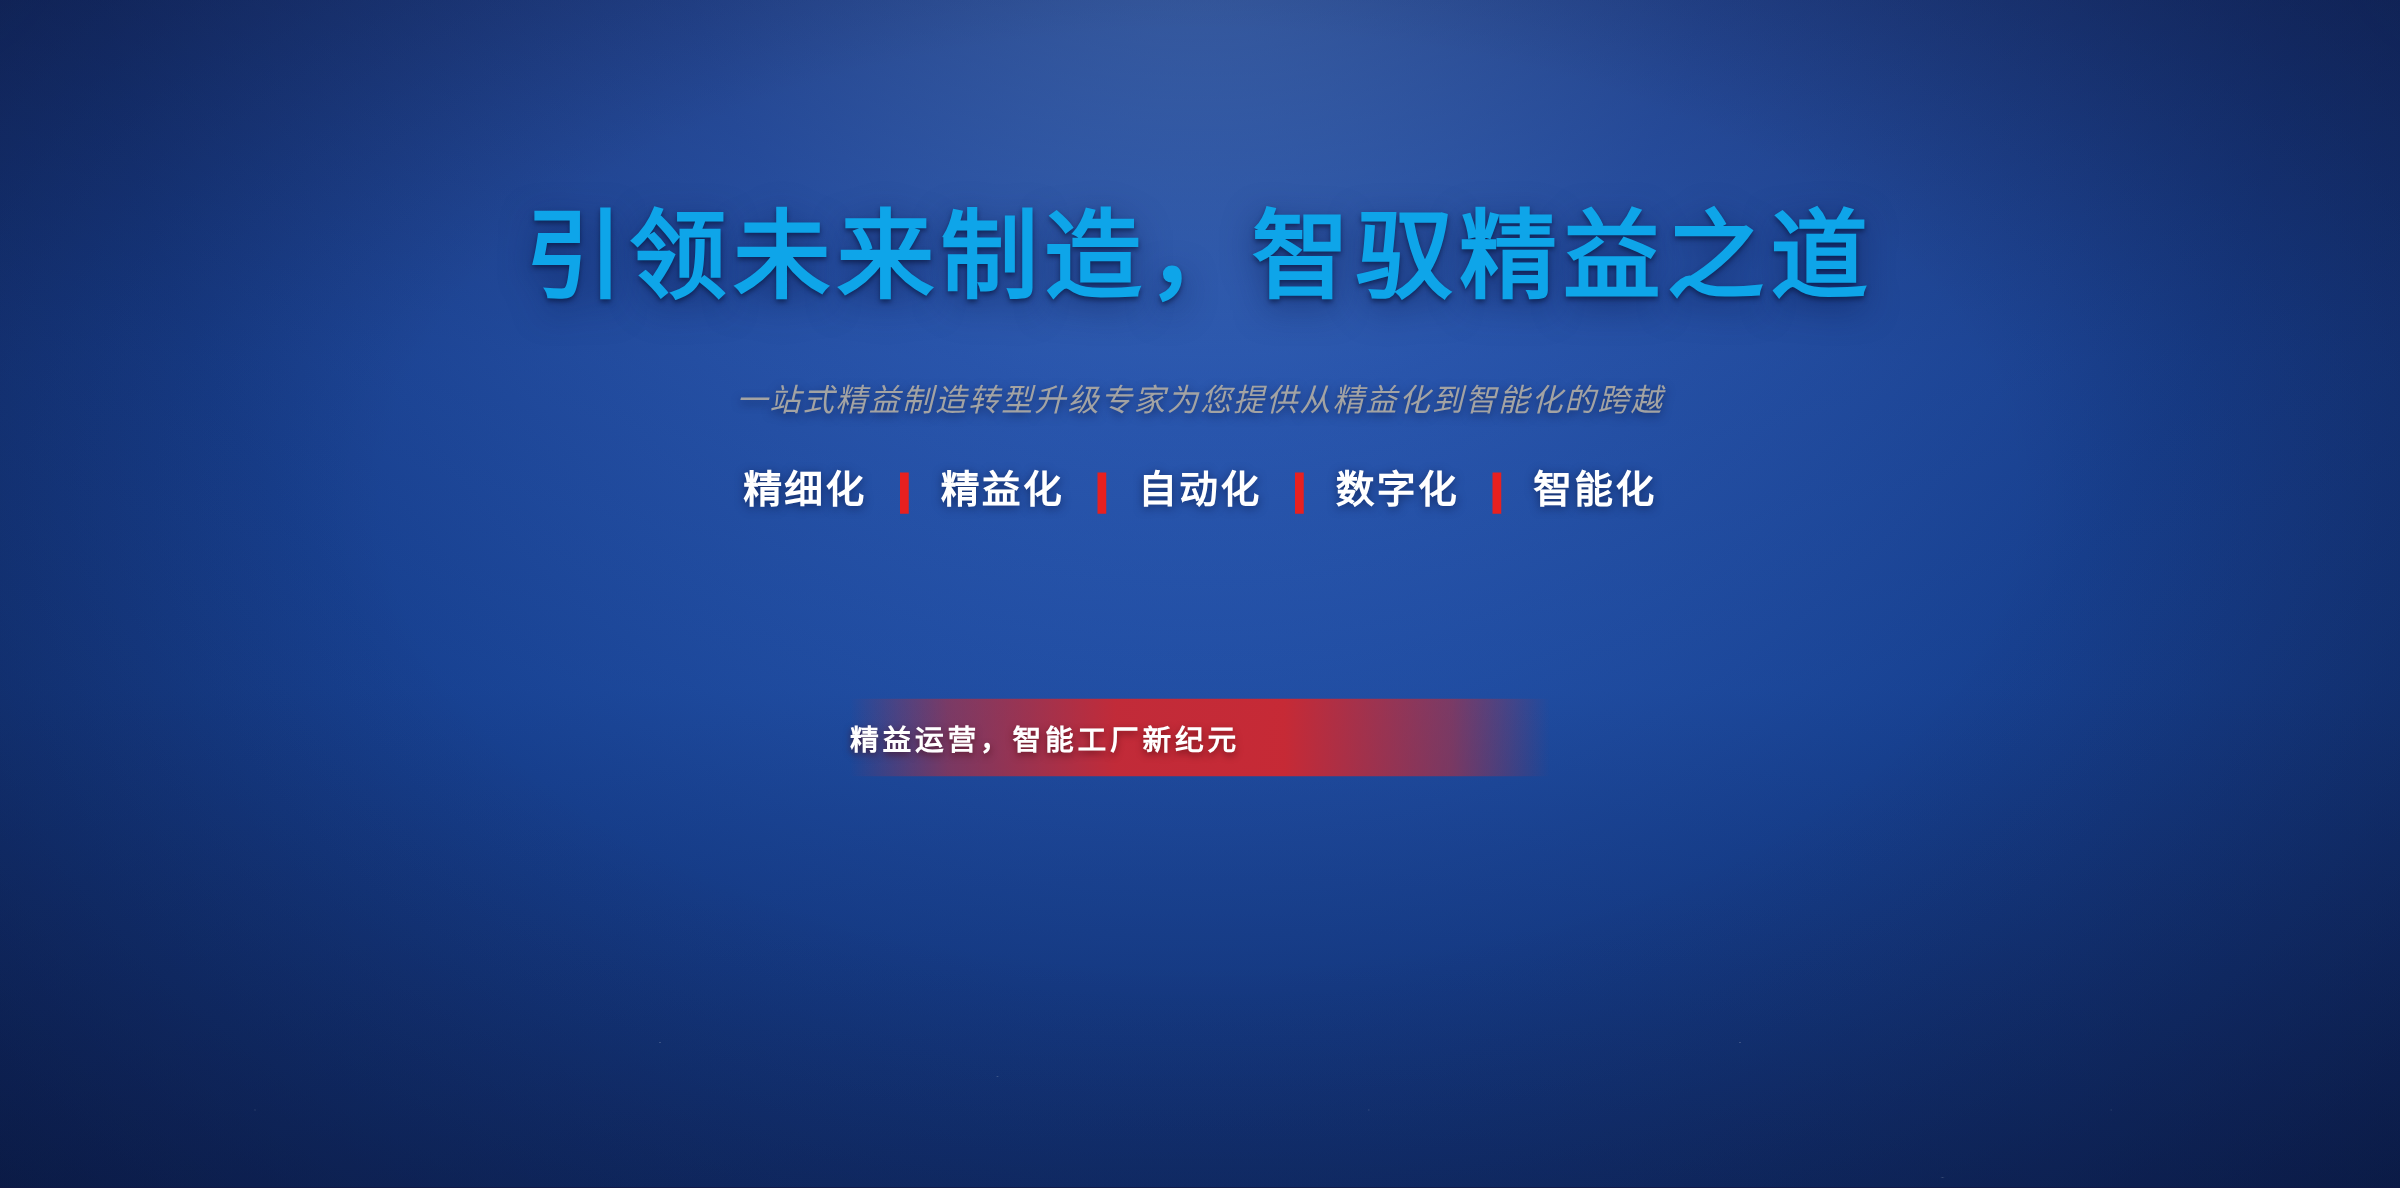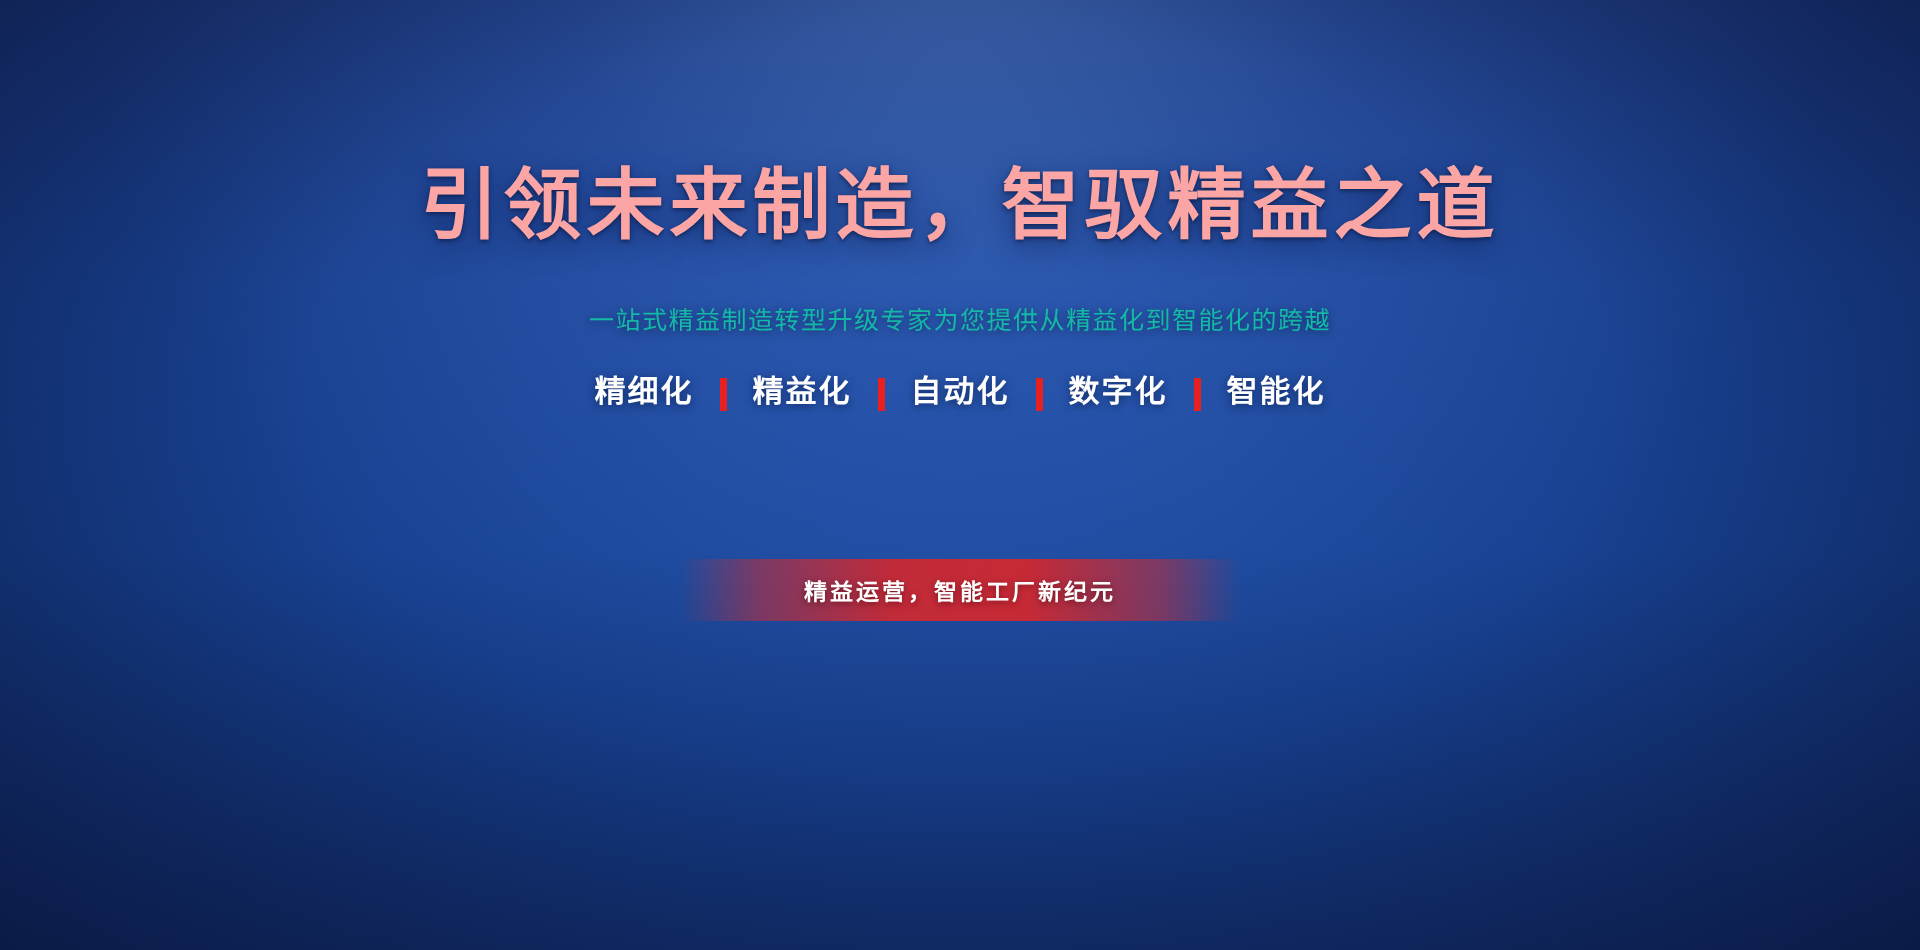--- a/index.html
+++ b/index.html
@@ -448,35 +448,36 @@
     display: flex;
     flex-direction: column;
     align-items: center;
   }
 
   .headline {
     margin-top: 142px;
     font-size: 78px;
     font-weight: 700;
     letter-spacing: 5px;
-    color: #fca5a5;
+    color: #0ea5e9;
     white-space: nowrap;
     text-shadow:
       0 2px 4px rgba(6,14,48,.55),
       0 8px 26px rgba(10,26,80,.55);
   }
 
   .subtitle {
     margin-top: 46px;
     font-size: 25px;
     font-weight: 500;
     letter-spacing: 1.5px;
-    color: #14b8a6;
+    color: #a3a3a3;
     white-space: nowrap;
     text-shadow: 0 2px 8px rgba(8,20,62,.6);
+    font-style: italic;
   }
 
   .keywords {
     margin-top: 30px;
     display: flex;
     align-items: flex-end;
     gap: 26px;
     white-space: nowrap;
   }
   .kw {
@@ -492,21 +493,20 @@
     background: #e8201f;
     flex: 0 0 auto;
   }
 
   .badge {
     margin-top: 148px;
     width: 560px;
     height: 62px;
     display: flex;
     align-items: center;
-    justify-content: center;
     background: linear-gradient(90deg,
       rgba(186,42,52,0) 0%,
       rgba(196,44,54,.55) 14%,
       rgba(207,40,48,.92) 38%,
       rgba(207,40,48,.95) 62%,
       rgba(196,44,54,.55) 86%,
       rgba(186,42,52,0) 100%);
   }
   .badge-text {
     font-size: 23px;

